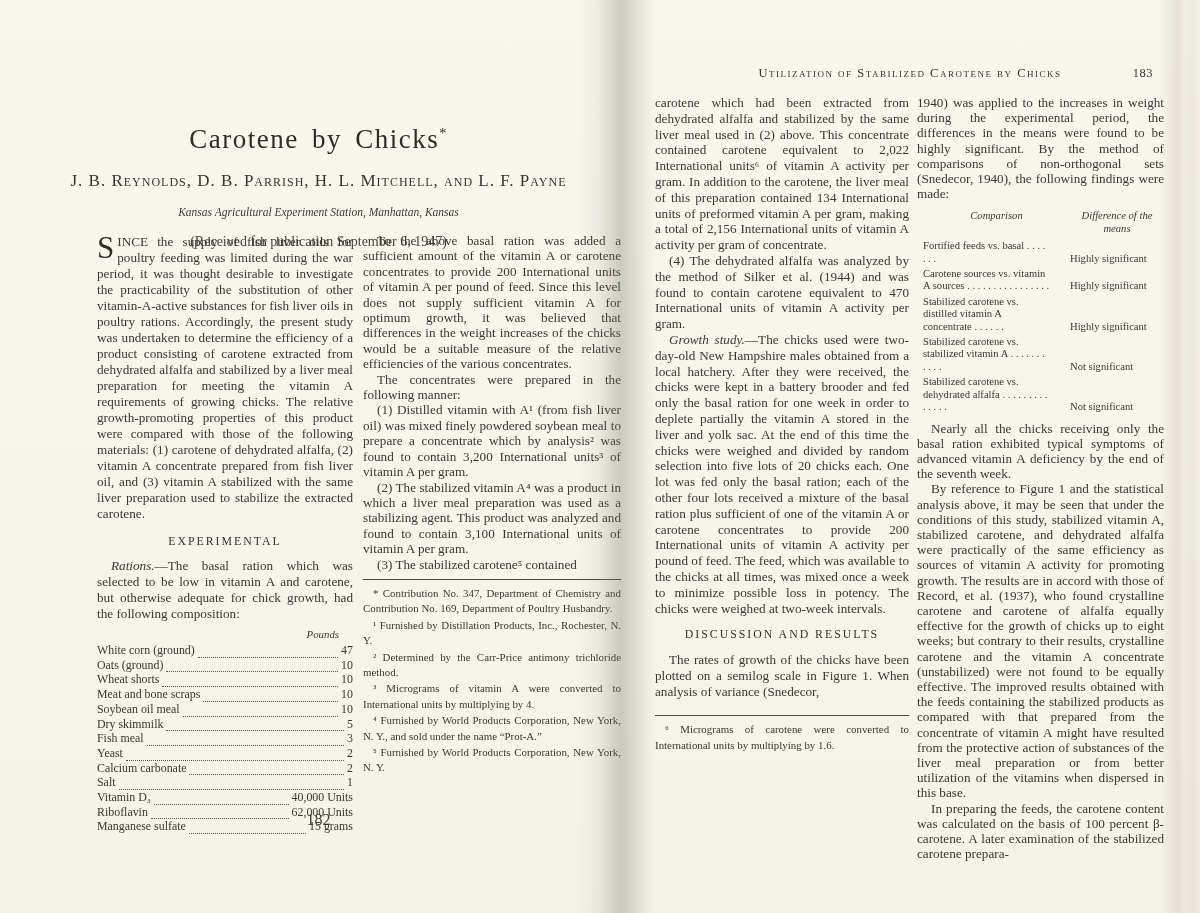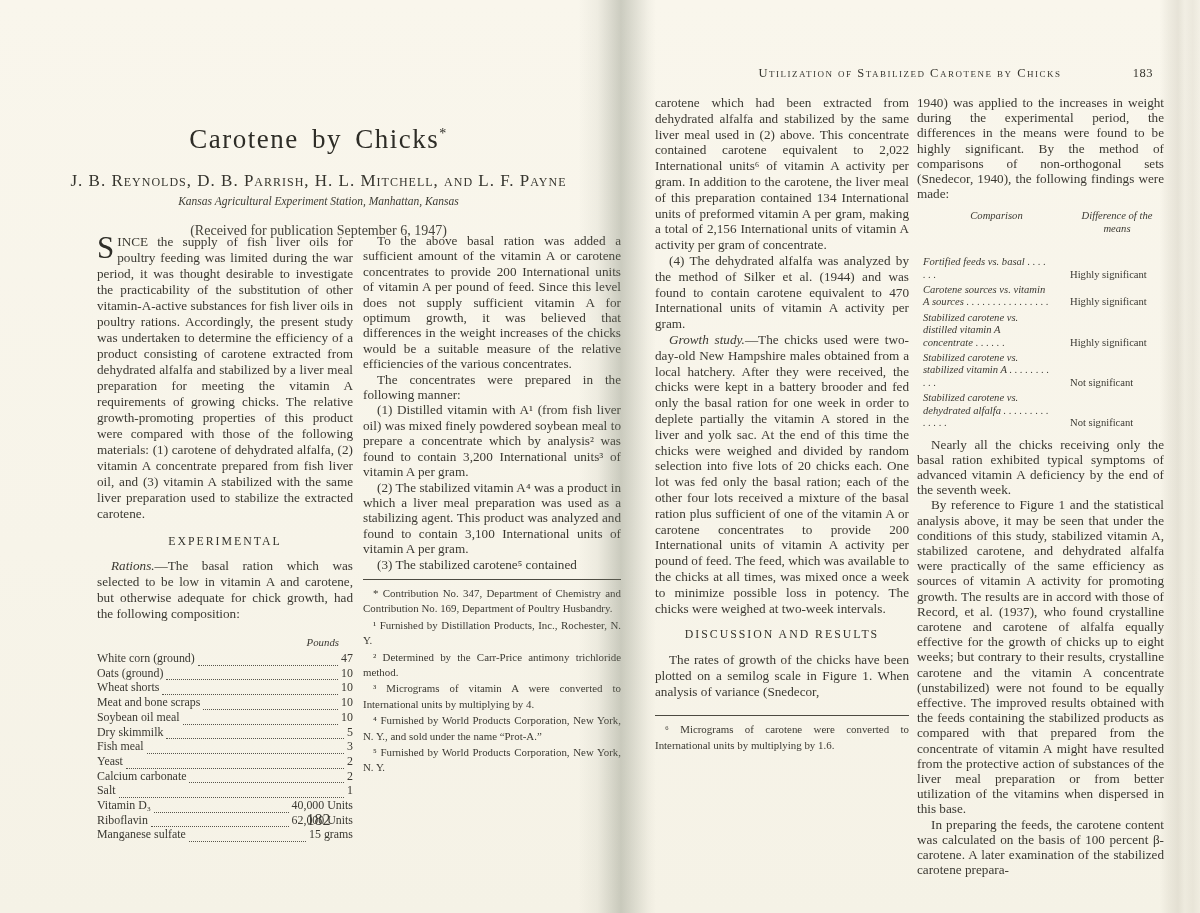--- a/index.html
+++ b/index.html
@@ -35,38 +35,38 @@
   }
   .page{position:absolute;top:0;height:913px;}
   .left-page{left:40px;width:560px;}
   .right-page{left:650px;width:520px;}
 
   
   .lp-head{position:absolute;left:17px;top:84px;width:523px;text-align:center;}
   .title{margin:0;font-weight:400;color:#2e2d27;font-size:27px;line-height:37px;letter-spacing:1.5px;word-spacing:5px;}
   .title .star{font-size:14px;vertical-align:super;line-height:0;}
   .authors{margin-top:13px;font-variant:small-caps;font-size:17px;letter-spacing:1px;color:#36352e;}
-  .affiliation{margin-top:4px;font-style:italic;font-size:11.5px;color:#3d3c34;}
+  .affiliation{margin-top:15px;font-style:italic;font-size:11.5px;color:#3d3c34;}
   .received{margin-top:16px;font-size:14px;color:#45443c;}
 
   
   .col{position:absolute;text-align:justify;font-size:13.2px;line-height:16px;}
   .col p{margin:0;text-indent:14px;}
   .col p.noindent{text-indent:0;}
   .ital{font-style:italic;}
   .dropcap{float:left;font-size:31px;line-height:26px;padding:1px 3px 0 0;color:#2f2e28;}
 
   .lp-col1{left:57px;top:234px;width:256px;}
   .lp-col2{left:323px;top:233px;width:258px;}
   .lp-col2 p{line-height:15.4px;}
 
   .section-head{text-align:center;text-indent:0 !important;font-size:11.8px;letter-spacing:2px;margin:11px 0 9px !important;color:#34332c;}
 
   
-  .ration-table{margin-top:12px;font-size:11.9px;color:#3a3831;}
+  .ration-table{margin-top:4px;font-size:11.9px;color:#3a3831;}
   .unit-head{text-align:right;font-style:italic;font-size:10.8px;padding-right:14px;margin-bottom:1px;}
   .r-row{display:flex;align-items:flex-end;line-height:14.7px;}
   .r-item{white-space:nowrap;}
   .r-leader{flex:1 1 auto;border-bottom:1px dotted #57554b;margin:0 3px;height:10px;min-width:8px;}
   .r-val{white-space:nowrap;}
 
   
   .fn-rule{border:0;border-top:1px solid #4c4a41;margin:7px 0 6px;width:100%;}
   .fn-rule.spaced{margin-top:16px;}
   .footnote{font-size:10.9px;line-height:13px;text-indent:10px !important;margin:0 0 1px !important;}
@@ -75,25 +75,25 @@
   .rp-head{position:absolute;left:5px;top:66px;width:510px;text-align:center;
     font-variant:small-caps;font-size:12.5px;letter-spacing:1.5px;color:#37362f;}
   .rp-pagenum{position:absolute;right:12px;top:0;font-variant:normal;letter-spacing:0.5px;font-size:12.5px;}
   .rp-col1{left:5px;top:95px;width:254px;}
   .rp-col1 p{line-height:15.8px;}
   .rp-col2{left:267px;top:95px;width:247px;}
   .rp-col2 p{line-height:15.2px;}
 
   
   .comp-table{margin:9px 0 7px 6px;font-size:10.6px;line-height:12.4px;text-align:left;color:#3b3932;}
-  .comp-head{display:flex;font-style:italic;margin-bottom:21px;}
+  .comp-head{display:flex;font-style:italic;margin-bottom:5px;}
   .comp-h1{flex:1;text-align:center;}
   .comp-h2{width:94px;text-align:center;}
   .comp-row{display:flex;align-items:flex-end;margin-bottom:3px;}
-  .comp-c{flex:1;padding-right:20px;font-style:italic;}
+  .comp-c{flex:1;padding-right:20px;}
   .comp-r{width:94px;}
 
   .lp-pagenum{position:absolute;left:17px;top:811px;width:523px;text-align:center;font-size:16px;color:#3d3c34;}
 </style>
 </head>
 <body>
 
 <div class="spread">
 
   <div class="page left-page">

